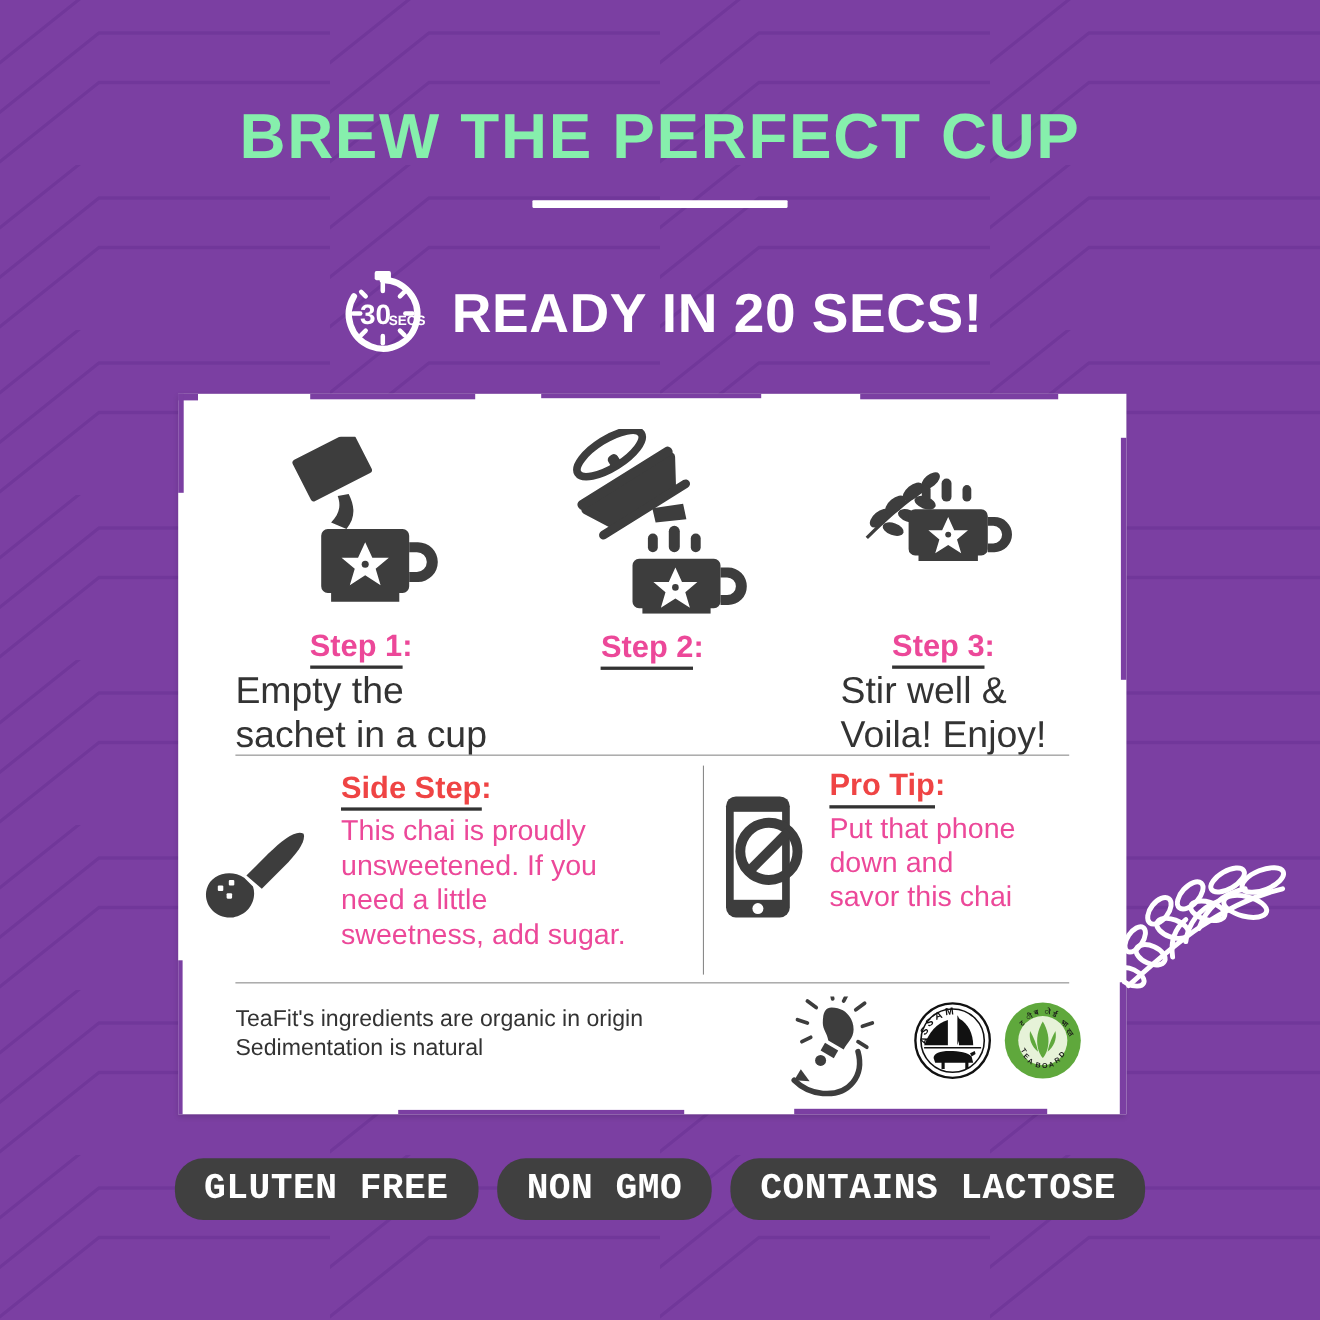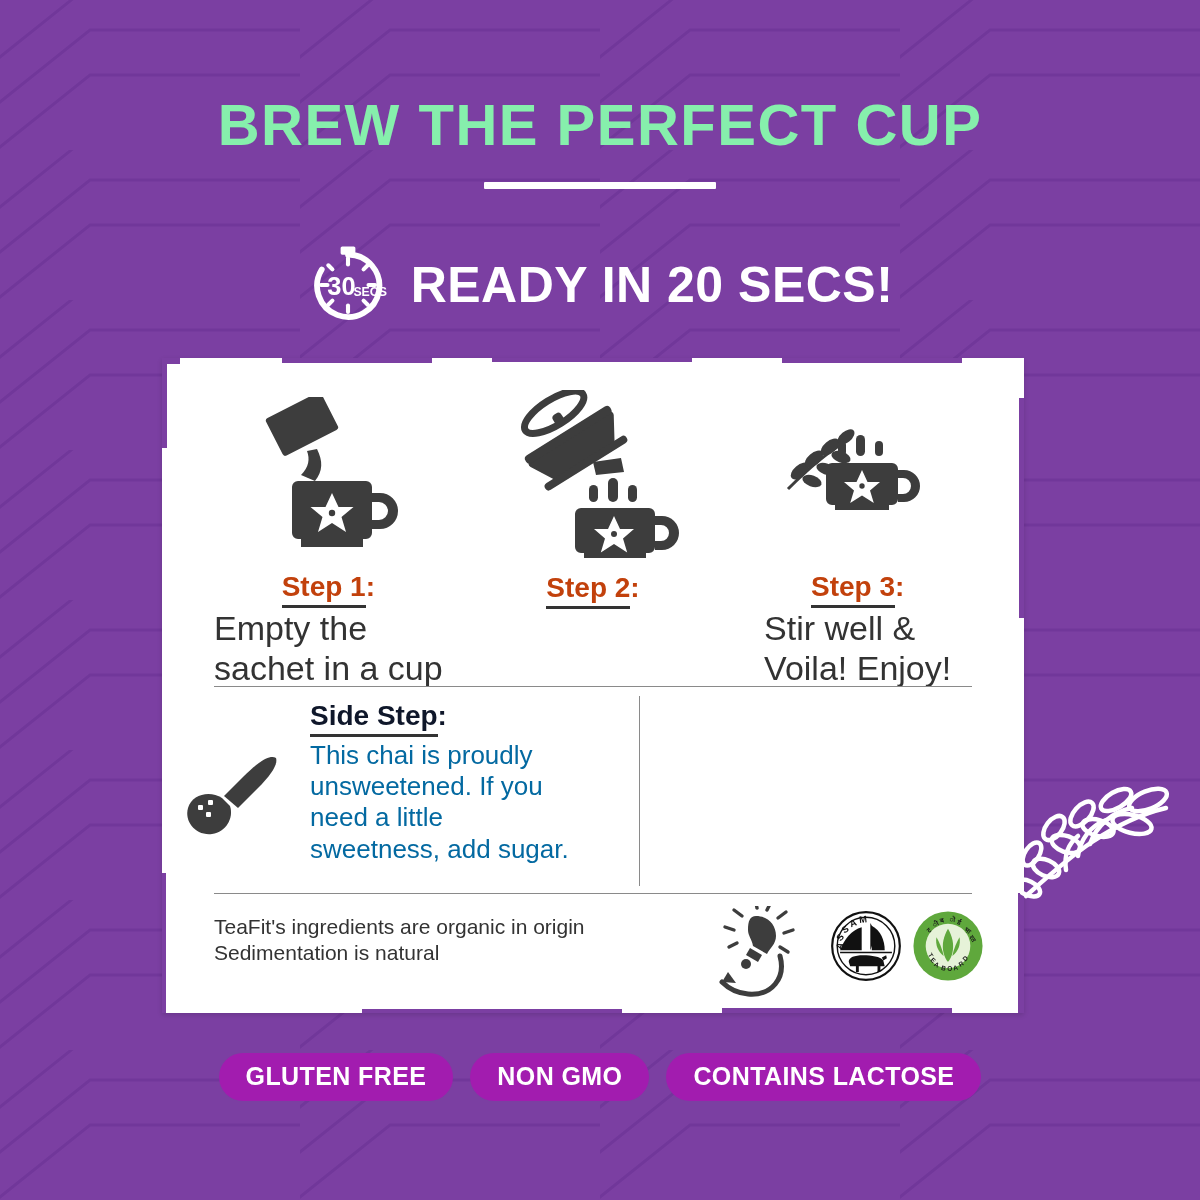--- a/index.html
+++ b/index.html
@@ -107,21 +107,21 @@
   .step-art {
     height: 170px;
     display: flex;
     align-items: flex-end;
     justify-content: center;
   }
   .step-title {
     position: relative;
     font-size: 28px;
     font-weight: bold;
-    color: #c2410c;
+    color: #ec4899;
     margin-top: 14px;
     white-space: nowrap;
   }
   .step-title .u {
     border-bottom: 3px solid #333333;
     padding-bottom: 3px;
   }
   .step-desc {
     margin-top: 6px;
     font-size: 34px;
@@ -156,27 +156,27 @@
 
   
   .tips { position: absolute; top: 340px; left: 0; right: 0; height: 190px; }
 
   .tip-side { position: absolute; left: 18px; top: 0; width: 450px; }
   .tip-pro  { position: absolute; left: 494px; top: 0; width: 360px; }
 
   .tip-head {
     font-size: 28px;
     font-weight: bold;
-    color: #0f172a;
+    color: #ef4444;
     white-space: nowrap;
   }
   .tip-head .u { border-bottom: 3px solid #333333; padding-bottom: 3px; }
   .tip-body {
     font-size: 26px;
-    color: #0369a1;
+    color: #ec4899;
     line-height: 1.2;
     white-space: pre-line;
     margin-top: 8px;
   }
 
   .side-layout { display: flex; align-items: flex-start; }
   .side-icon { width: 130px; padding-top: 52px; flex-shrink: 0; }
   .side-text { padding-top: 2px; }
 
   .pro-layout { display: flex; align-items: flex-start; gap: 14px; }
@@ -221,29 +221,30 @@
     position: absolute;
     left: 0; right: 0;
     top: 1053px;
     display: flex;
     justify-content: center;
     align-items: center;
     gap: 17px;
     z-index: 3;
   }
   .pill {
-    background: #a21caf;
+    background: #404040;
     color: #FFFFFF;
-    font-size: 25px;
+    font-size: 33px;
     font-weight: bold;
     letter-spacing: 0.4px;
     border-radius: 26px;
     padding: 11px 27px 12px;
     line-height: 1;
     white-space: nowrap;
+    font-family: Liberation Mono, monospace;
   }
 </style>
 </head>
 <body>
 
 <svg id="bg-pattern" width="1200" height="1200" viewBox="0 0 1200 1200">
   <defs>
     <pattern id="chev" width="300" height="150" patternUnits="userSpaceOnUse">
       <path d="M-60 150 L90 30 L400 30" fill="none" stroke="#71379A" stroke-width="3"></path>
       <path d="M-60 195 L90 75 L400 75" fill="none" stroke="#71379A" stroke-width="3"></path>
@@ -391,20 +392,39 @@
           <div class="side-text">
             <div class="tip-head"><span class="u">Side Step</span><span>:</span></div>
             <div class="tip-body">This chai is proudly
 unsweetened. If you
 need a little
 sweetness, add sugar.</div>
           </div>
         </div>
       </div>
 
+      <div class="tip-pro">
+        <div class="pro-layout">
+          <div class="pro-icon">
+            <svg width="78" height="118" viewBox="0 0 78 118">
+              <rect x="4" y="4" width="58" height="110" rx="9" fill="#3D3D3D"></rect>
+              <rect x="11" y="18" width="44" height="80" fill="#FFFFFF"></rect>
+              <circle cx="33" cy="106" r="5" fill="#FFFFFF"></circle>
+              <circle cx="43" cy="54" r="26" fill="none" stroke="#3D3D3D" stroke-width="9"></circle>
+              <line x1="25" y1="72" x2="61" y2="36" stroke="#3D3D3D" stroke-width="9" stroke-linecap="butt"></line>
+            </svg>
+          </div>
+          <div>
+            <div class="tip-head"><span class="u">Pro Tip</span><span>:</span></div>
+            <div class="tip-body">Put that phone
+down and
+savor this chai</div>
+          </div>
+        </div>
+      </div>
     </div>
 
     <div class="foot">
       <div class="foot-text">TeaFit's ingredients are organic in origin
 Sedimentation is natural</div>
 
       <div class="foot-bulb">
         <svg width="110" height="96" viewBox="0 0 110 96">
           <g fill="#3D3D3D">
             <path d="M52 10 C64 10 72 19 72 30 C72 38 66 42 63 48 L49 40 C48 33 44 30 44 24 C44 15 46 10 52 10 Z"></path>

